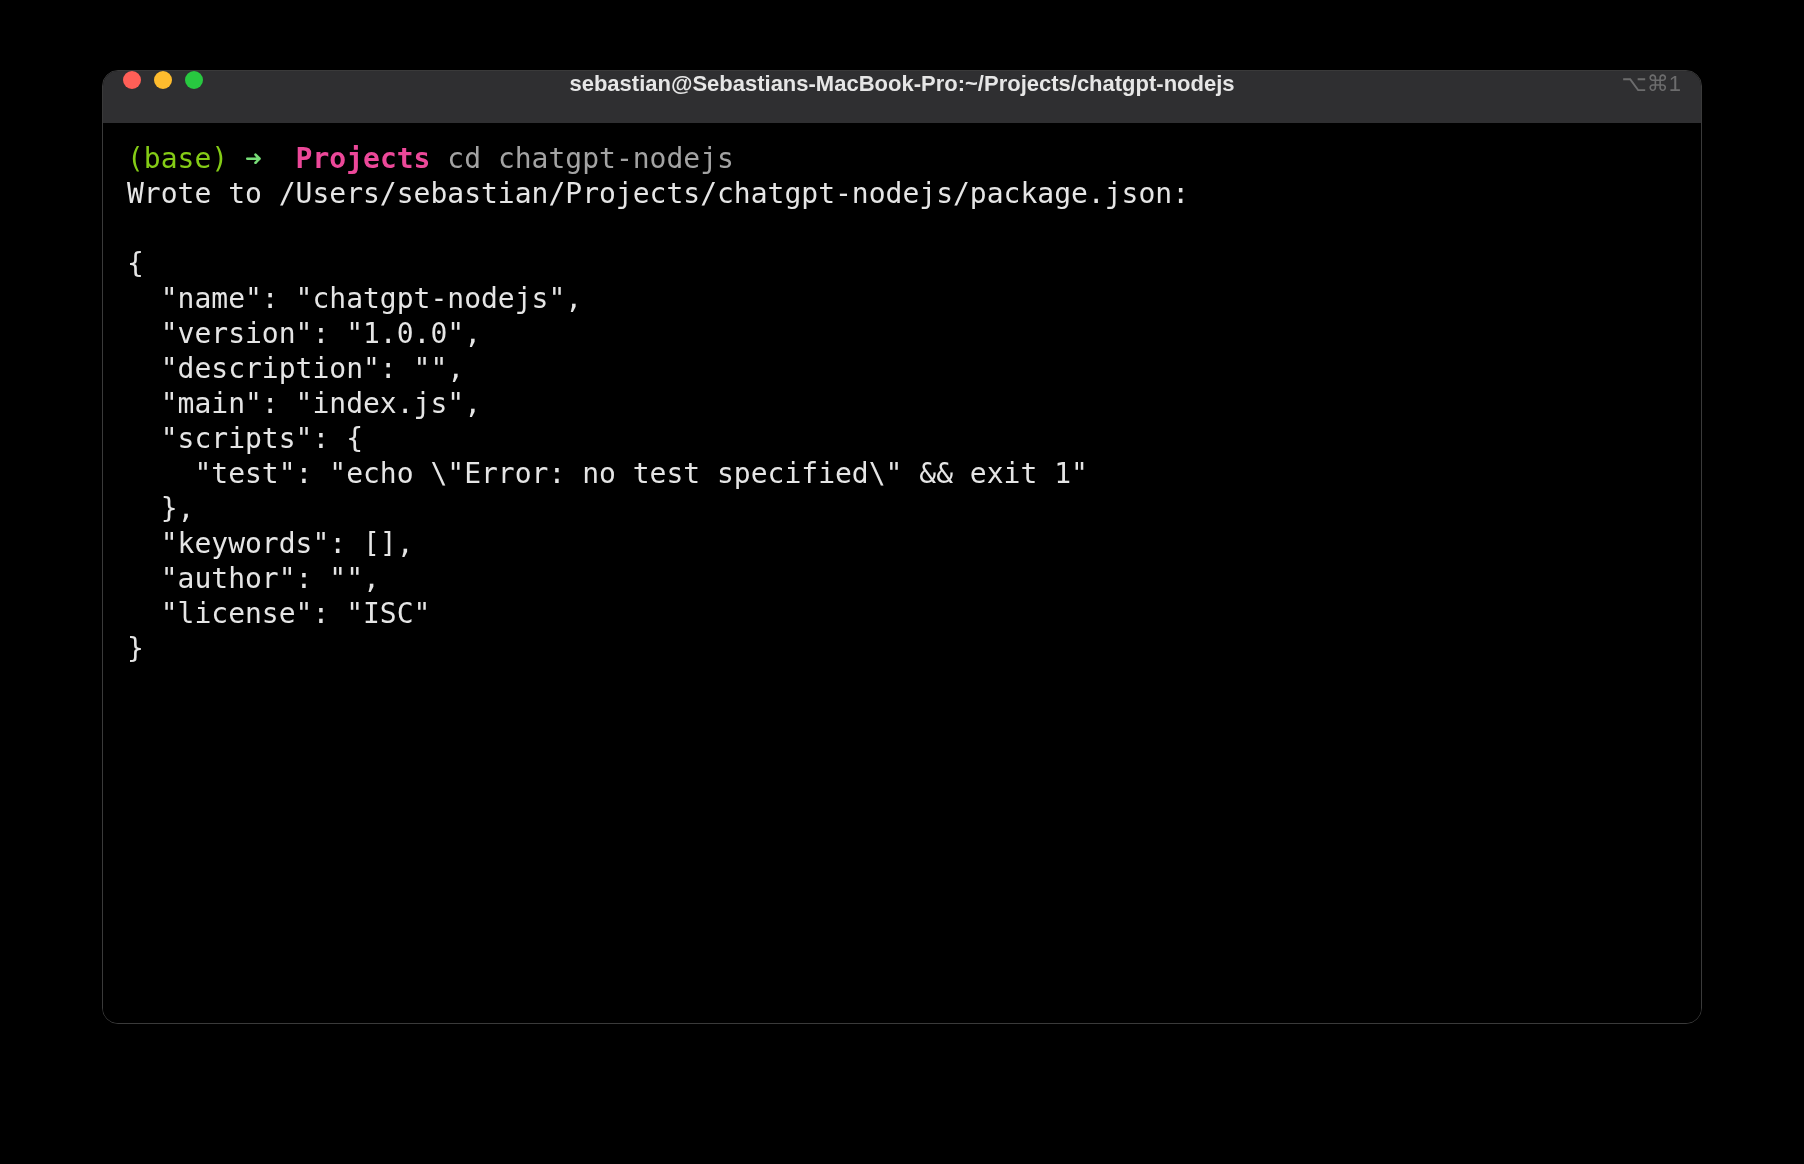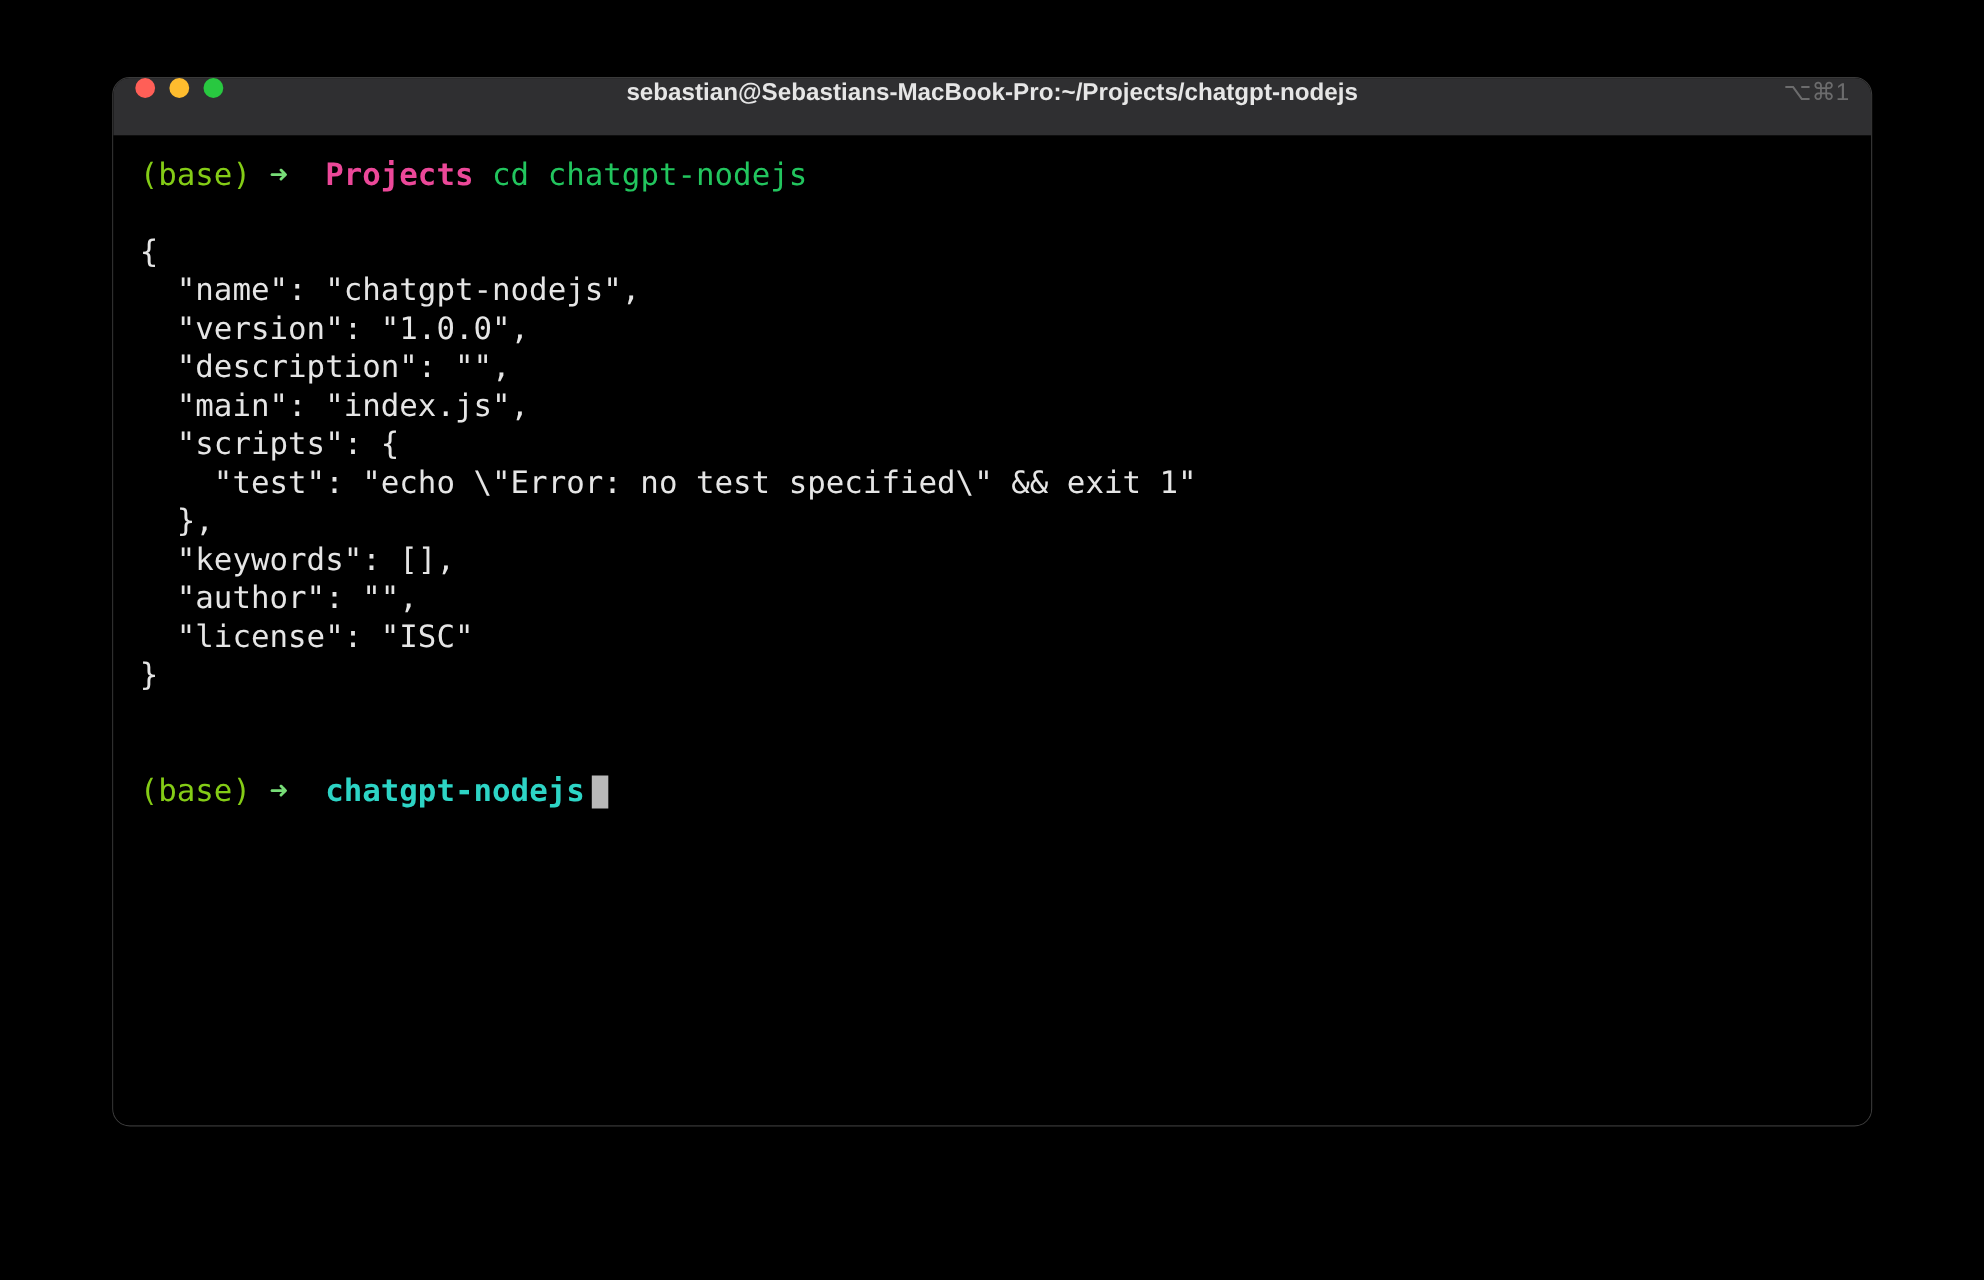--- a/index.html
+++ b/index.html
@@ -73,21 +73,21 @@
       color: #e5e5e5;
     }
     .line {
       white-space: pre;
       font-family: "SF Mono", "Menlo", "Monaco", "Consolas", monospace;
     }
     .env { color: #84cc16; }
     .arrow { color: #77dd77; }
     .dir-blue { color: #ec4899; font-weight: 600; }
     .dir-cyan { color: #2dd4c5; font-weight: 600; }
-    .cmd { color: #22c55e; }
+    .cmd { color: #a3a3a3; }
     .output { color: #e5e5e5; }
     .cursor {
       display: inline-block;
       width: 15px;
       height: 30px;
       background: #b8b8b8;
       vertical-align: text-bottom;
       margin-left: 6px;
     }
     .blank-line {
@@ -105,35 +105,35 @@
       <div class="traffic-light green"></div>
     </div>
     <div class="title">sebastian@Sebastians-MacBook-Pro:~/Projects/chatgpt-nodejs</div>
     <div class="shortcut-hint">⌥⌘1</div>
   </div>
   <div class="terminal-body">
 
     <div class="line"><span class="env">(base)</span> <span class="arrow">➜</span>  <span class="dir-blue">Projects</span> <span class="cmd">cd chatgpt-nodejs</span></div>
 
 
+    <div class="line output">Wrote to /Users/sebastian/Projects/chatgpt-nodejs/package.json:</div>
 
     <div class="blank-line"></div>
 
     <div class="line output">{</div>
     <div class="line output">  "name": "chatgpt-nodejs",</div>
     <div class="line output">  "version": "1.0.0",</div>
     <div class="line output">  "description": "",</div>
     <div class="line output">  "main": "index.js",</div>
     <div class="line output">  "scripts": {</div>
     <div class="line output">    "test": "echo \"Error: no test specified\" &amp;&amp; exit 1"</div>
     <div class="line output">  },</div>
     <div class="line output">  "keywords": [],</div>
     <div class="line output">  "author": "",</div>
     <div class="line output">  "license": "ISC"</div>
     <div class="line output">}</div>
 
     <div class="blank-line"></div>
     <div class="blank-line"></div>
 
-    <div class="line"><span class="env">(base)</span> <span class="arrow">➜</span>  <span class="dir-cyan">chatgpt-nodejs</span><span class="cursor"></span></div>
 
   </div>
 </div>
 
 </body></html>

